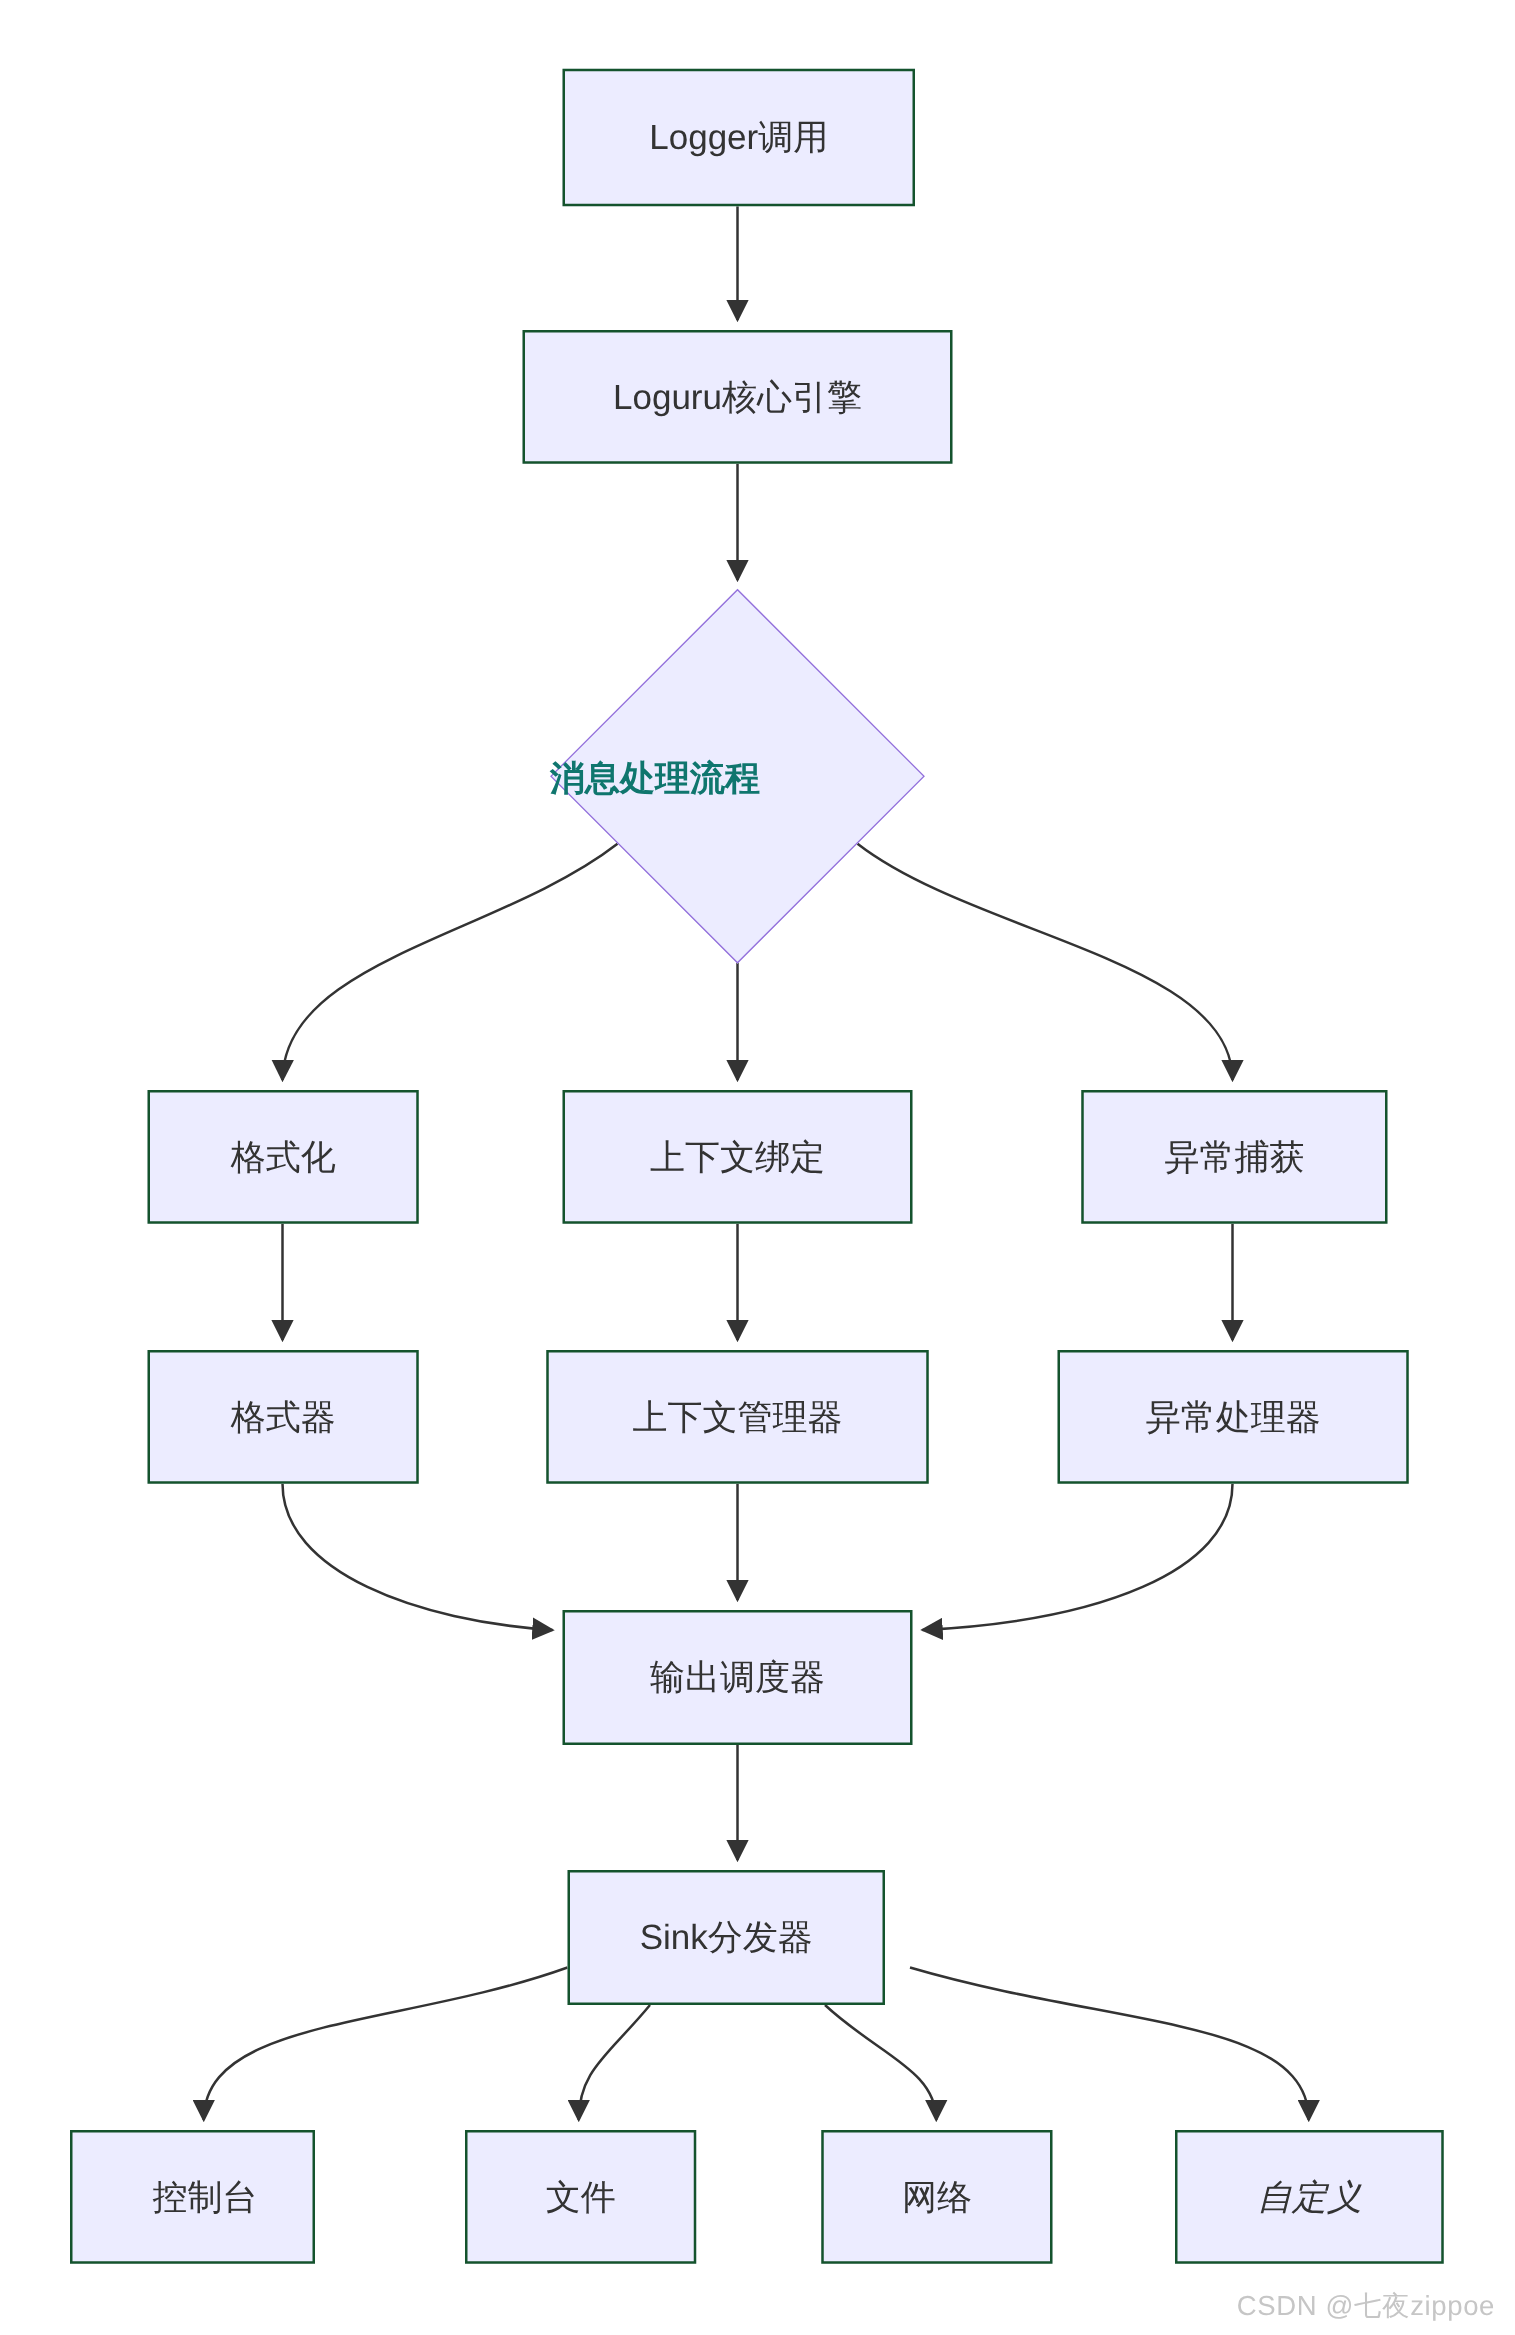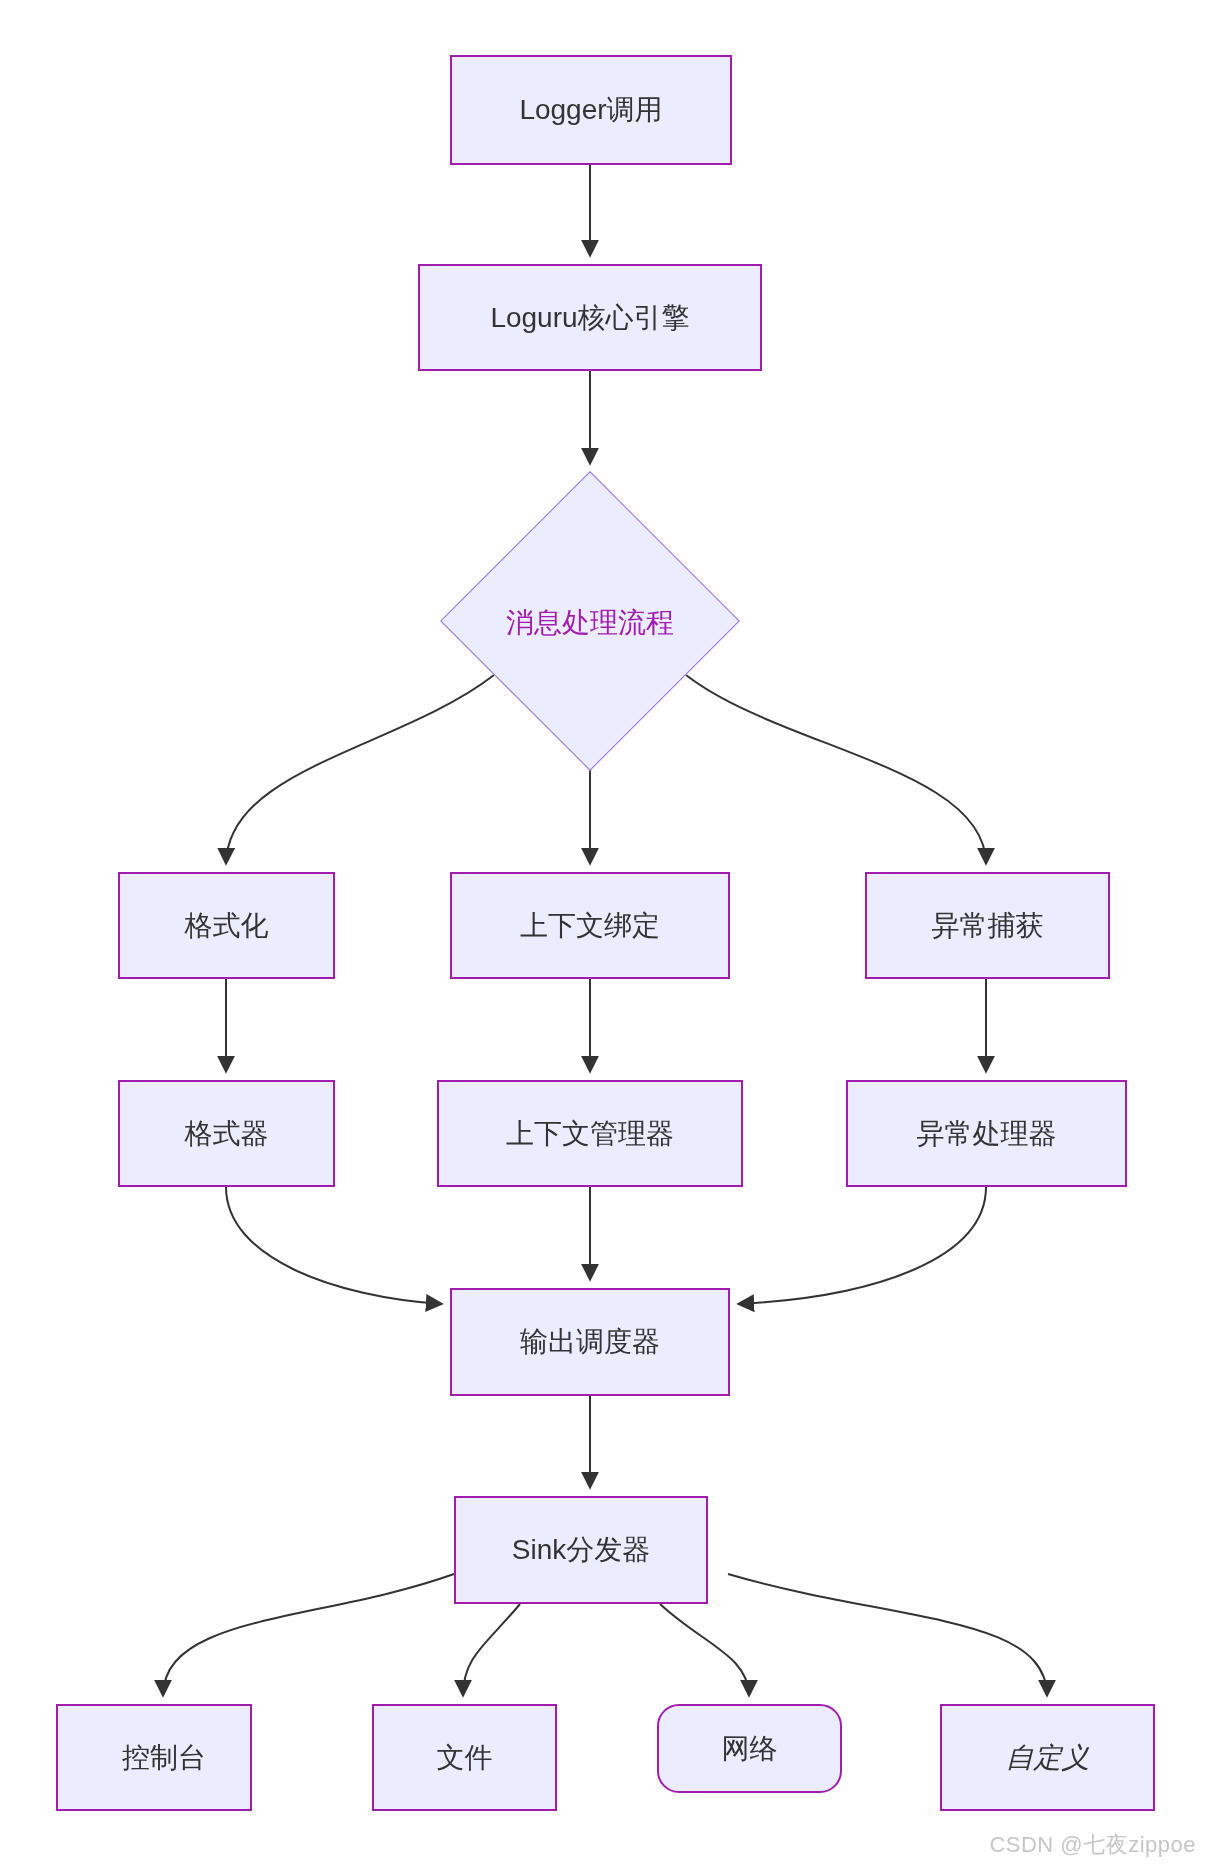--- a/index.html
+++ b/index.html
@@ -8,38 +8,37 @@
     width:1212px;height:1868px;
     background:#ffffff;
     font-family:"Liberation Sans","DejaVu Sans",sans-serif;
     overflow:hidden;
   }
   .edges{position:absolute;left:0;top:0;width:1212px;height:1868px;}
   .node{
     position:absolute;
     box-sizing:border-box;
     background:#ECECFF;
-    border:2px solid #a21caf;
+    border:2px solid #14532d;
     display:flex;align-items:center;justify-content:center;
     font-size:28px;color:#333333;
     text-align:center;white-space:nowrap;
   }
   .diamond-shape{
     position:absolute;
     left:484px;top:515px;width:212px;height:212px;
     transform:rotate(45deg);
     box-sizing:border-box;
     background:#ECECFF;
     border:1.5px solid #9370DB;
   }
   .diamond-label{
     position:absolute;
     left:440px;top:604px;width:300px;
-    text-align:center;
-    font-size:28px;color:#a21caf;white-space:nowrap;
+    font-size:28px;color:#0f766e;white-space:nowrap;font-weight:bold;
   }
   .watermark{
     position:absolute;
     right:16px;top:1830px;
     font-size:22px;
     color:#c6c6c6;
     letter-spacing:0.5px;
   }
 </style>
 </head>
@@ -93,19 +92,19 @@
   <div class="node" style="left:846px;top:1080px;width:281px;height:107px;">异常处理器</div>
 
   <div class="node" style="left:450px;top:1288px;width:280px;height:108px;">输出调度器</div>
 
   <div class="node" style="left:454px;top:1496px;width:254px;height:108px;">Sink分发器</div>
 
   <div class="node" style="left:56px;top:1704px;width:196px;height:107px;padding-left:20px;">控制台</div>
 
   <div class="node" style="left:372px;top:1704px;width:185px;height:107px;">文件</div>
 
-  <div class="node" style="left:657px;top:1704px;width:185px;height:89px;border-radius:22px;">网络</div>
+  <div class="node" style="left:657px;top:1704px;width:185px;height:107px;">网络</div>
 
   <div class="node" style="left:940px;top:1704px;width:215px;height:107px;font-style:italic;">自定义</div>
 
   <div class="watermark">CSDN @七夜zippoe</div>
 
 </div>
 
 </body></html>

